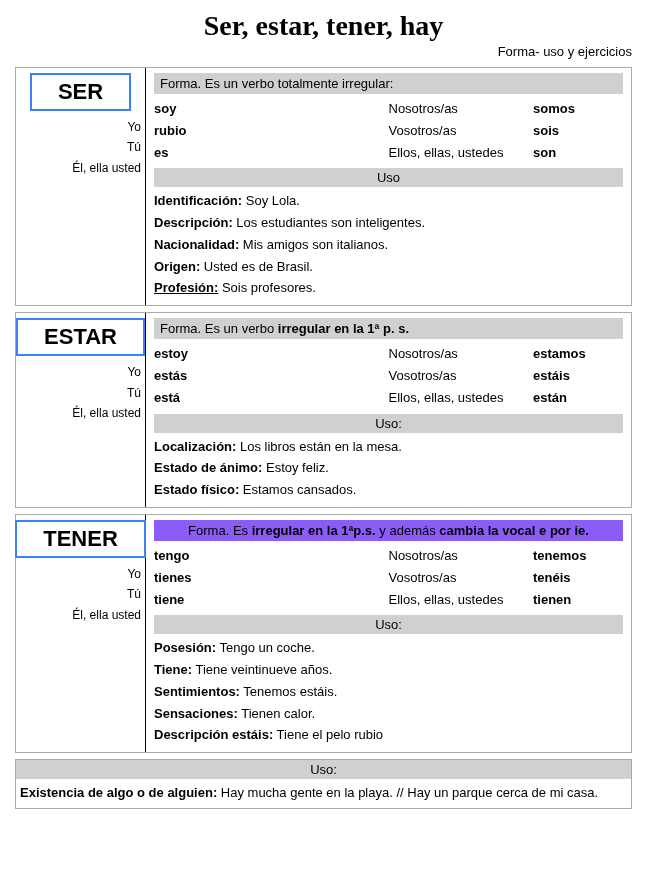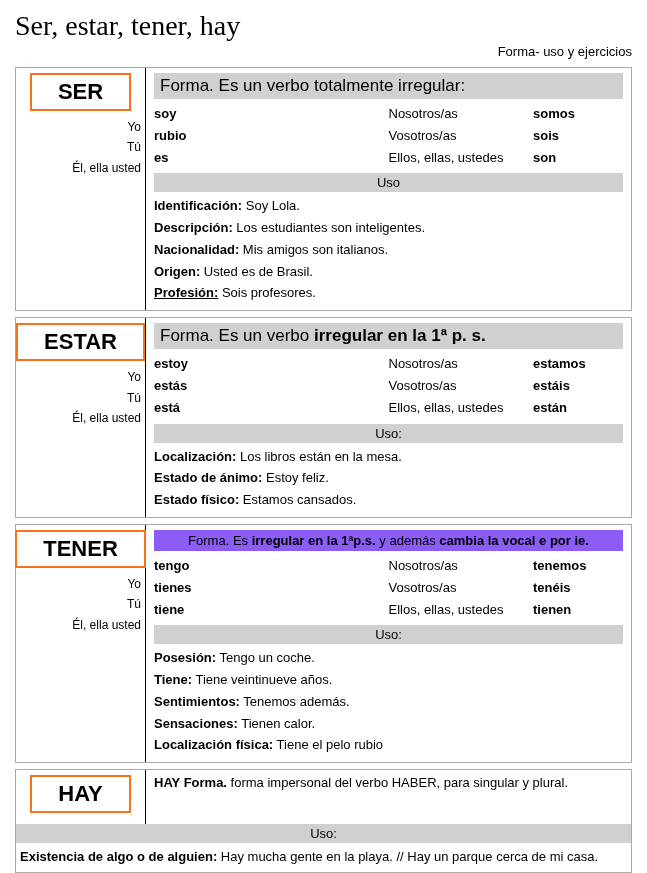--- a/index.html
+++ b/index.html
@@ -6,22 +6,23 @@
     body {
       font-family: Arial, sans-serif;
       font-size: 13px;
       background: #fff;
       color: #000;
       width: 647px;
       min-height: 873px;
       padding: 10px 15px;
     }
     h1 {
+      text-align: center;
       font-size: 28px;
-      font-weight: normal;
+      font-weight: bold;
       margin-bottom: 2px;
       font-family: Georgia, serif;
     }
     .subtitle {
       text-align: right;
       font-size: 13px;
       margin-bottom: 8px;
     }
     .section {
       display: flex;
@@ -32,21 +33,21 @@
       width: 130px;
       min-width: 130px;
       display: flex;
       flex-direction: column;
       align-items: center;
       justify-content: flex-start;
       padding: 5px 4px;
       border-right: 1px solid #000;
     }
     .verb-box {
-      border: 2px solid #f97316;
+      border: 2px solid #3b82f6;
       font-size: 22px;
       font-weight: bold;
       padding: 4px 26px;
       text-align: center;
       margin-bottom: 6px;
       font-family: Arial Black, sans-serif;
     }
     .pronouns {
       font-size: 12px;
       text-align: right;
@@ -57,21 +58,21 @@
       text-align: right;
     }
     .content-col {
       flex: 1;
       padding: 5px 8px;
     }
     .forma-header {
       background: #d0d0d0;
       padding: 3px 6px;
       margin-bottom: 4px;
-      font-size: 17px;
+      font-size: 13px;
     }
     .conjugation-table {
       display: flex;
       margin-bottom: 4px;
     }
     .conj-left, .conj-right {
       flex: 1;
     }
     .conj-row {
       display: flex;
@@ -286,33 +287,25 @@
         <div class="conj-row">
           <span class="conj-pronoun">Ellos, ellas, ustedes</span>
           <span class="conj-form">tienen</span>
         </div>
       </div>
     </div>
     <div class="uso-header">Uso:</div>
     <div class="uso-items">
       <div class="uso-line"><strong>Posesión:</strong><span> Tengo un coche.</span></div>
       <div class="uso-line"><strong>Tiene:</strong><span> Tiene veintinueve años.</span></div>
-      <div class="uso-line"><strong>Sentimientos:</strong><span> Tenemos además.</span></div>
+      <div class="uso-line"><strong>Sentimientos:</strong><span> Tenemos estáis.</span></div>
       <div class="uso-line"><strong>Sensaciones:</strong><span> Tienen calor.</span></div>
-      <div class="uso-line"><strong>Localización física:</strong><span> Tiene el pelo rubio</span></div>
+      <div class="uso-line"><strong>Descripción estáis:</strong><span> Tiene el pelo rubio</span></div>
     </div>
   </div>
 </div>
 
 <div class="hay-section">
-  <div class="hay-top">
-    <div class="hay-label">
-      <div class="verb-box">HAY</div>
-    </div>
-    <div class="hay-content">
-      <span><strong>HAY Forma.</strong></span><span> forma impersonal del verbo HABER, para singular y plural.</span>
-    </div>
-  </div>
   <div class="bottom-uso">Uso:</div>
   <div class="existencia">
     <strong>Existencia de algo o de alguien:</strong><span> Hay mucha gente en la playa. // Hay un parque cerca de mi casa.</span>
   </div>
 </div>
 
 </body></html>

